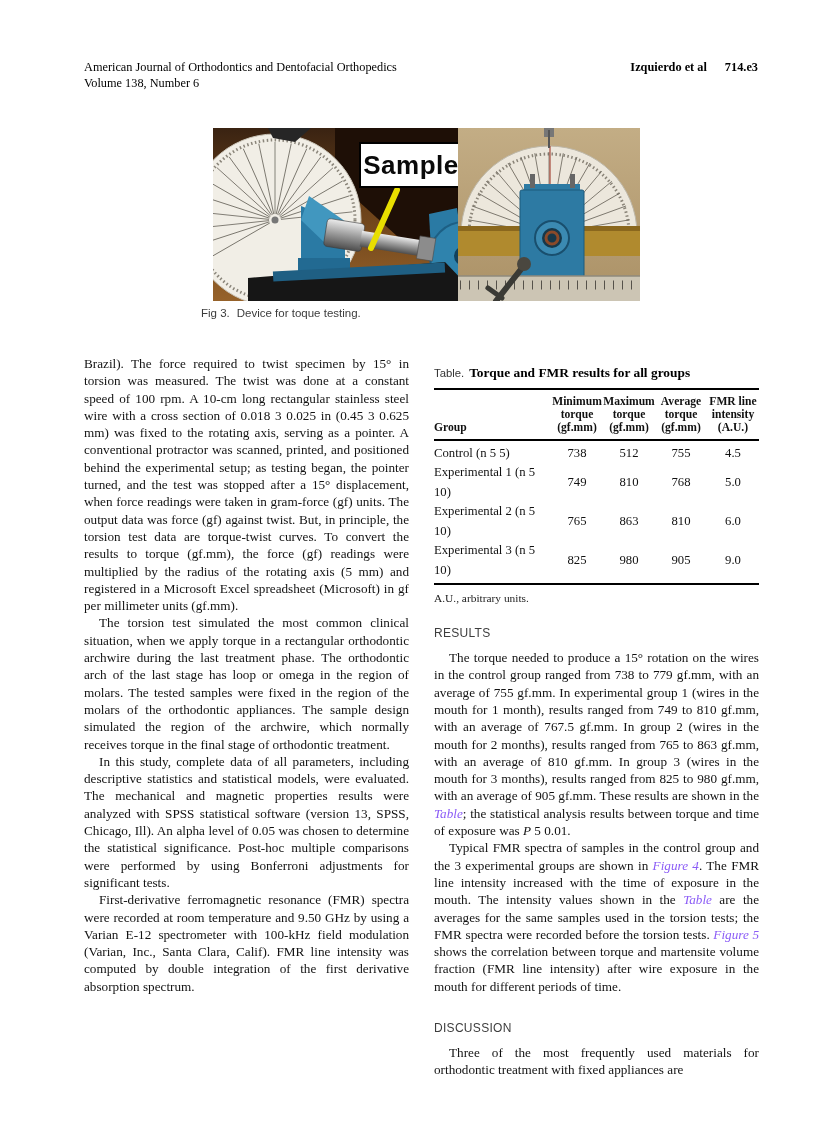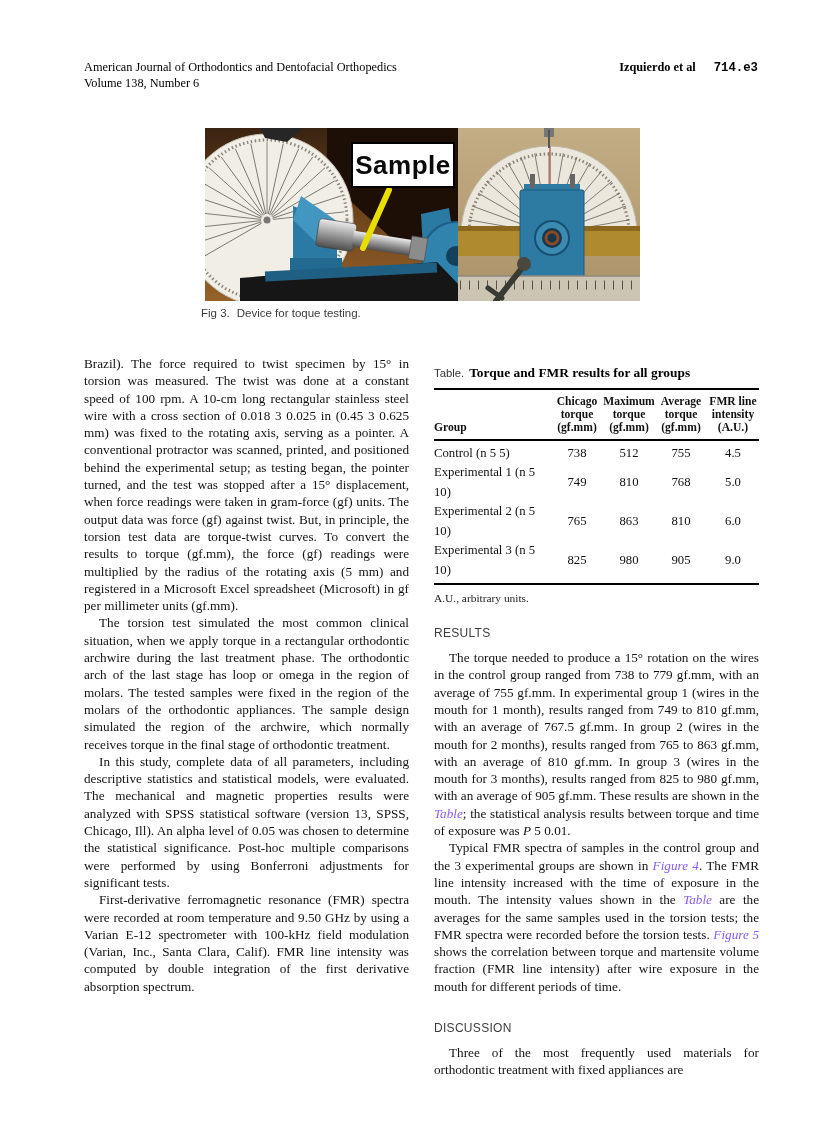--- a/index.html
+++ b/index.html
@@ -5,26 +5,26 @@
   html,body{margin:0;padding:0;background:#888;}
   .page{
     position:relative;width:838px;height:1122px;background:#ffffff;
     margin:0 auto;overflow:hidden;
     font-family:"Liberation Serif", serif;color:#111;
   }
   
   .running-head{position:absolute;left:84px;top:60px;width:674px;display:flex;justify-content:space-between;}
   .rh-left{font-size:12.3px;font-weight:normal;line-height:15.5px;color:#000;}
   .rh-right{font-size:12.3px;font-weight:bold;color:#000;white-space:nowrap;}
-  .rh-right .pageno{margin-left:18px;font-family:Liberation Mono, monospace;}
+  .rh-right .pageno{margin-left:18px;}
   
   .figure{position:absolute;left:201px;top:128px;width:439px;height:173px;}
   .photo{position:absolute;top:0;height:173px;overflow:hidden;}
   .photo svg{display:block;}
-  .photo-left{left:4px;width:262px;}
+  .photo-left{left:12px;width:262px;}
   .photo-right{left:257px;width:182px;}
   .sample-label{
     position:absolute;left:146px;top:14px;width:100px;height:42px;
     background:#fff;border:2px solid #000;display:flex;align-items:center;justify-content:center;
     font-family:"Liberation Sans", sans-serif;font-weight:bold;font-size:26px;color:#0a0a0a;letter-spacing:0.5px;
   }
   .fig-caption{
     position:absolute;left:201px;top:307px;width:439px;text-align:left;
     font-family:"Liberation Sans", sans-serif;font-size:11.5px;color:#3c3c3c;
   }
@@ -207,21 +207,21 @@
 
     <div class="col">
 
       <div class="table-block">
         <div class="table-title"><span class="t-label">Table.</span><span class="t-title">Torque and FMR results for all groups</span></div>
         <table class="data">
           <thead>
             <tr>
               <th class="h-group">Group</th>
               <th class="h-num">
-                  <div>Chicago</div>
+                  <div>Minimum</div>
                   <div>torque</div>
                   <div>(gf.mm)</div>
                 </th>
               <th class="h-num">
                   <div>Maximum</div>
                   <div>torque</div>
                   <div>(gf.mm)</div>
                 </th>
               <th class="h-num">
                   <div>Average</div>

